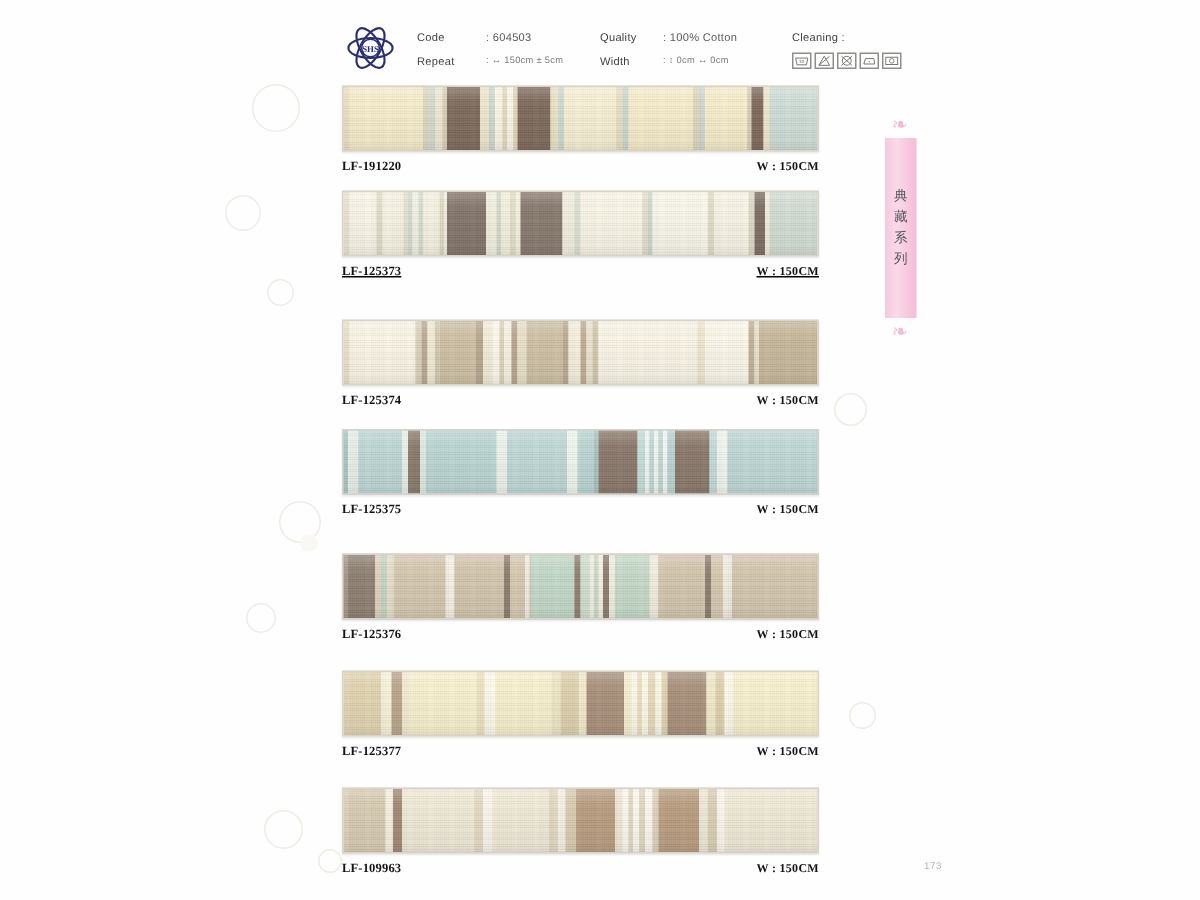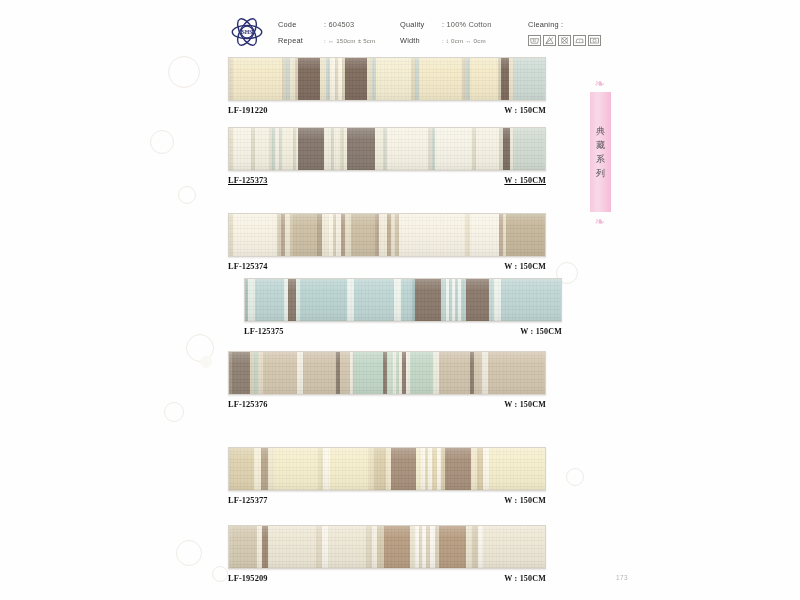--- a/index.html
+++ b/index.html
@@ -363,21 +363,21 @@
           <div style="position: absolute; top: 0px; bottom: 0px; left: 86.6%; width: 1.2%; background: rgb(233, 225, 202);"></div>
           <div style="position: absolute; top: 0px; bottom: 0px; left: 87.8%; width: 12.2%; background: rgb(198, 183, 155);"></div>
           <div class="weave"></div>
           <div class="sheen"></div>
         </div>
         <div class="caption">
           <span>LF-125374</span>
           <span class="width-label">W : 150CM</span>
         </div>
       </div>
-      <div class="swatch-row" style="top: 278px; margin-left: 16px;">
+      <div class="swatch-row" style="top: 286px;">
         <div class="swatch" style="background: rgb(191, 214, 212);">
           <div style="position: absolute; top: 0px; bottom: 0px; left: 0%; width: 1%; background: rgb(169, 195, 194);"></div>
           <div style="position: absolute; top: 0px; bottom: 0px; left: 1%; width: 2.2%; background: rgb(230, 239, 231);"></div>
           <div style="position: absolute; top: 0px; bottom: 0px; left: 3.2%; width: 9%; background: rgb(189, 214, 212);"></div>
           <div style="position: absolute; top: 0px; bottom: 0px; left: 12.2%; width: 1.3%; background: rgb(232, 240, 233);"></div>
           <div style="position: absolute; top: 0px; bottom: 0px; left: 13.5%; width: 2.6%; background: rgb(138, 122, 108);"></div>
           <div style="position: absolute; top: 0px; bottom: 0px; left: 16.1%; width: 1.2%; background: rgb(223, 233, 226);"></div>
           <div style="position: absolute; top: 0px; bottom: 0px; left: 17.3%; width: 15%; background: rgb(186, 212, 210);"></div>
           <div style="position: absolute; top: 0px; bottom: 0px; left: 32.3%; width: 2.2%; background: rgb(237, 243, 236);"></div>
           <div style="position: absolute; top: 0px; bottom: 0px; left: 34.5%; width: 12.8%; background: rgb(190, 215, 213);"></div>
@@ -397,21 +397,21 @@
           <div style="position: absolute; top: 0px; bottom: 0px; left: 78.8%; width: 2.2%; background: rgb(239, 244, 237);"></div>
           <div style="position: absolute; top: 0px; bottom: 0px; left: 81%; width: 19%; background: rgb(191, 215, 213);"></div>
           <div class="weave"></div>
           <div class="sheen"></div>
         </div>
         <div class="caption">
           <span>LF-125375</span>
           <span class="width-label">W : 150CM</span>
         </div>
       </div>
-      <div class="swatch-row" style="top: 351px;">
+      <div class="swatch-row" style="top: 369px;">
         <div class="swatch" style="background: rgb(211, 198, 174);">
           <div style="position: absolute; top: 0px; bottom: 0px; left: 0%; width: 1%; background: rgb(165, 149, 133);"></div>
           <div style="position: absolute; top: 0px; bottom: 0px; left: 1%; width: 5.5%; background: rgb(142, 128, 114);"></div>
           <div style="position: absolute; top: 0px; bottom: 0px; left: 6.5%; width: 1.4%; background: rgb(222, 211, 189);"></div>
           <div style="position: absolute; top: 0px; bottom: 0px; left: 7.9%; width: 1.4%; background: rgb(195, 213, 196);"></div>
           <div style="position: absolute; top: 0px; bottom: 0px; left: 9.3%; width: 1.6%; background: rgb(228, 220, 198);"></div>
           <div style="position: absolute; top: 0px; bottom: 0px; left: 10.9%; width: 10.5%; background: rgb(212, 199, 175);"></div>
           <div style="position: absolute; top: 0px; bottom: 0px; left: 21.4%; width: 2%; background: rgb(243, 239, 226);"></div>
           <div style="position: absolute; top: 0px; bottom: 0px; left: 23.4%; width: 10.5%; background: rgb(210, 197, 173);"></div>
           <div style="position: absolute; top: 0px; bottom: 0px; left: 33.9%; width: 1.3%; background: rgb(141, 127, 113);"></div>
@@ -499,21 +499,21 @@
           <div style="position: absolute; top: 0px; bottom: 0px; left: 65.1%; width: 1.4%; background: rgb(220, 210, 187);"></div>
           <div style="position: absolute; top: 0px; bottom: 0px; left: 66.5%; width: 8.6%; background: rgb(184, 157, 128);"></div>
           <div style="position: absolute; top: 0px; bottom: 0px; left: 75.1%; width: 1.8%; background: rgb(236, 229, 210);"></div>
           <div style="position: absolute; top: 0px; bottom: 0px; left: 76.9%; width: 1.8%; background: rgb(217, 207, 182);"></div>
           <div style="position: absolute; top: 0px; bottom: 0px; left: 78.7%; width: 1.8%; background: rgb(250, 246, 236);"></div>
           <div style="position: absolute; top: 0px; bottom: 0px; left: 80.5%; width: 19.5%; background: rgb(239, 232, 214);"></div>
           <div class="weave"></div>
           <div class="sheen"></div>
         </div>
         <div class="caption">
-          <span>LF-195209</span>
+          <span>LF-109963</span>
           <span class="width-label">W : 150CM</span>
         </div>
       </div>
     </div>
 
   <div id="tab-orn-top" class="tab-orn">❧</div>
   <div id="series-tab">
     <span class="ch">典</span>
     <span class="ch">藏</span>
     <span class="ch">系</span>

